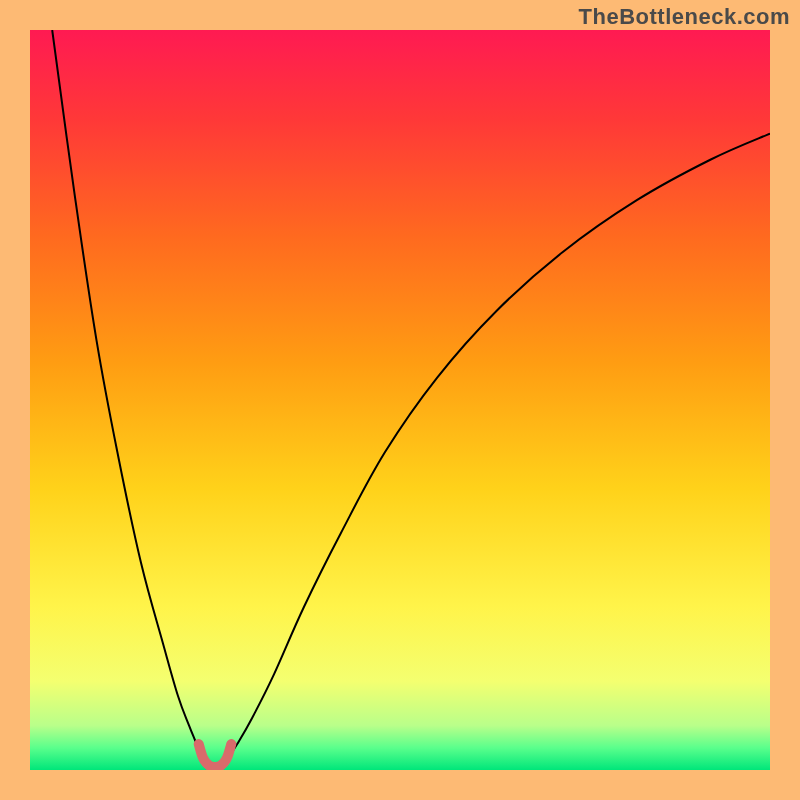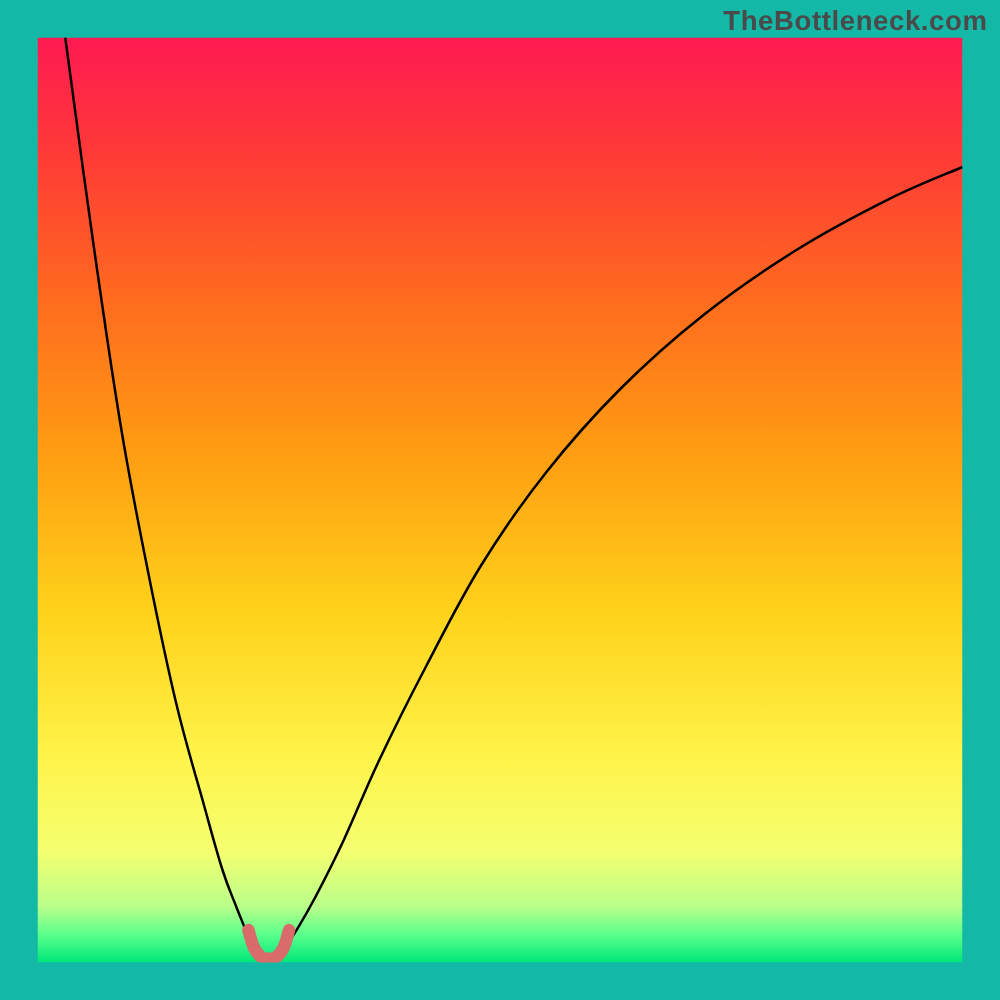--- a/index.html
+++ b/index.html
@@ -6,21 +6,21 @@
     margin: 0;
     padding: 0;
     width: 800px;
     height: 800px;
     overflow: hidden;
     font-family: Arial, Helvetica, sans-serif;
   }
   .frame {
     width: 800px;
     height: 800px;
-    background: #14b8a6;
+    background: #fdba74;
     position: relative;
   }
   .watermark {
     position: absolute;
     top: 4px;
     right: 10px;
     color: #4a4a4a;
     font-size: 22px;
     font-weight: 600;
     letter-spacing: 0.5px;

